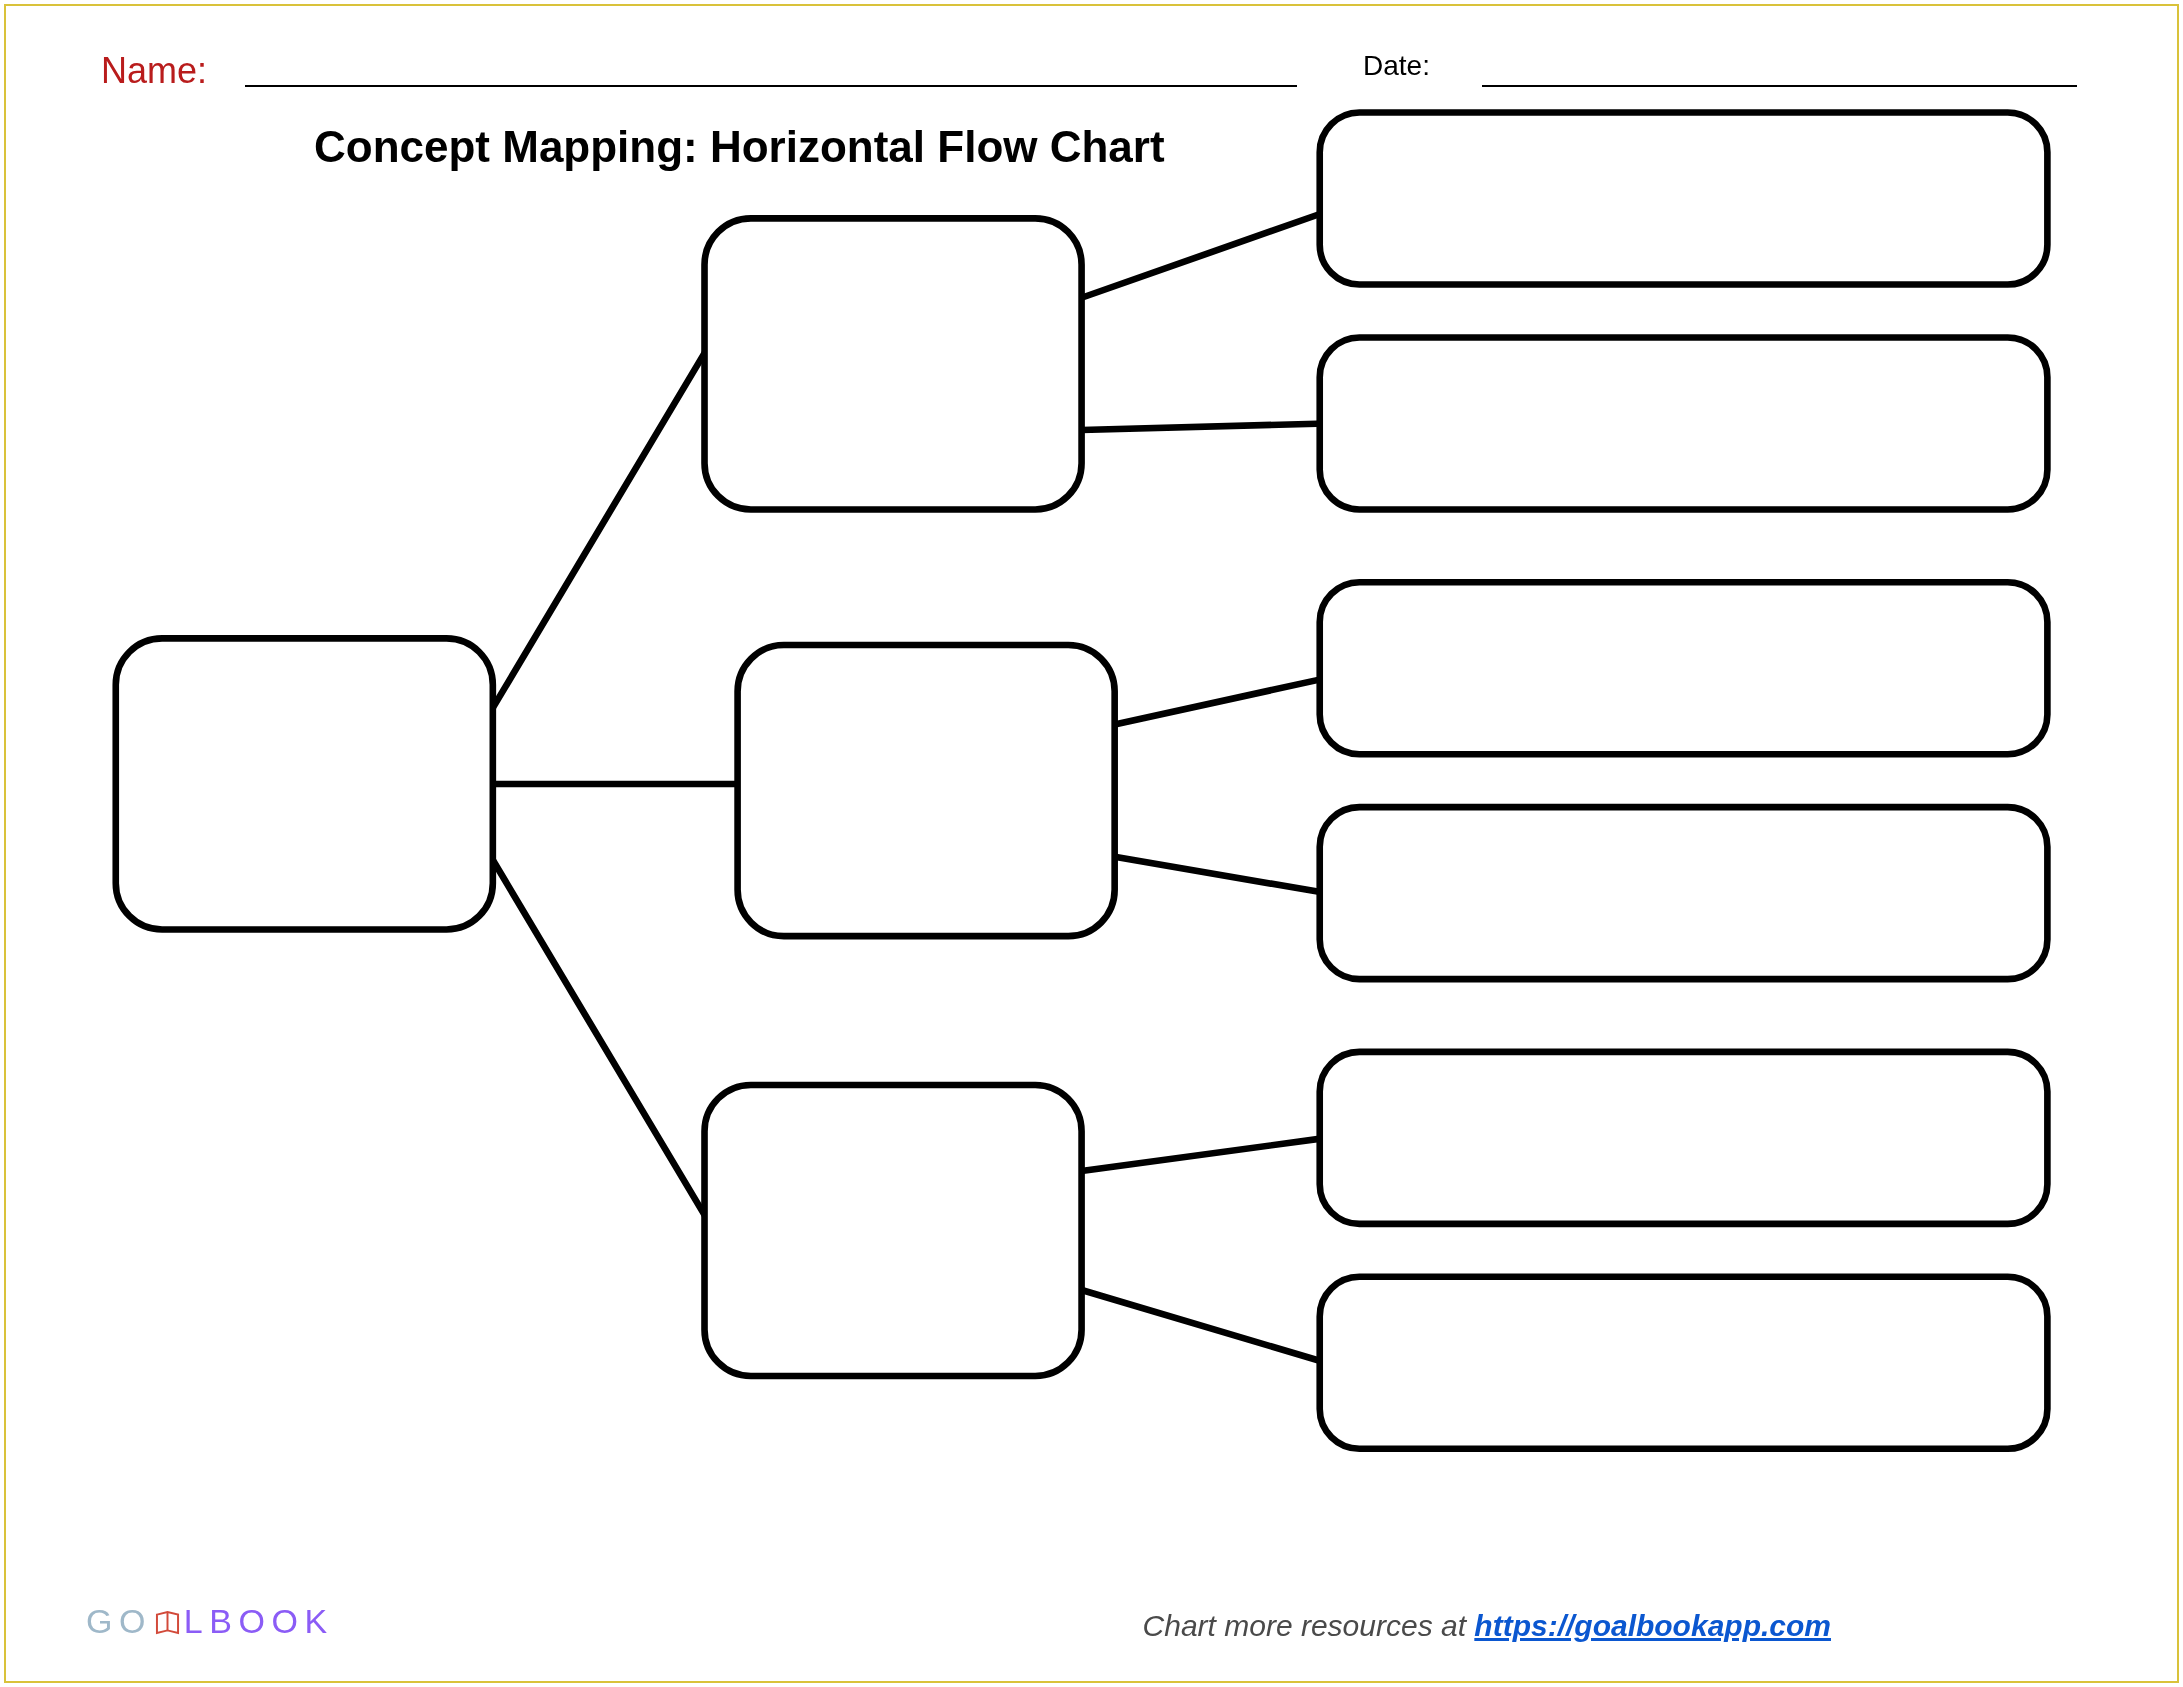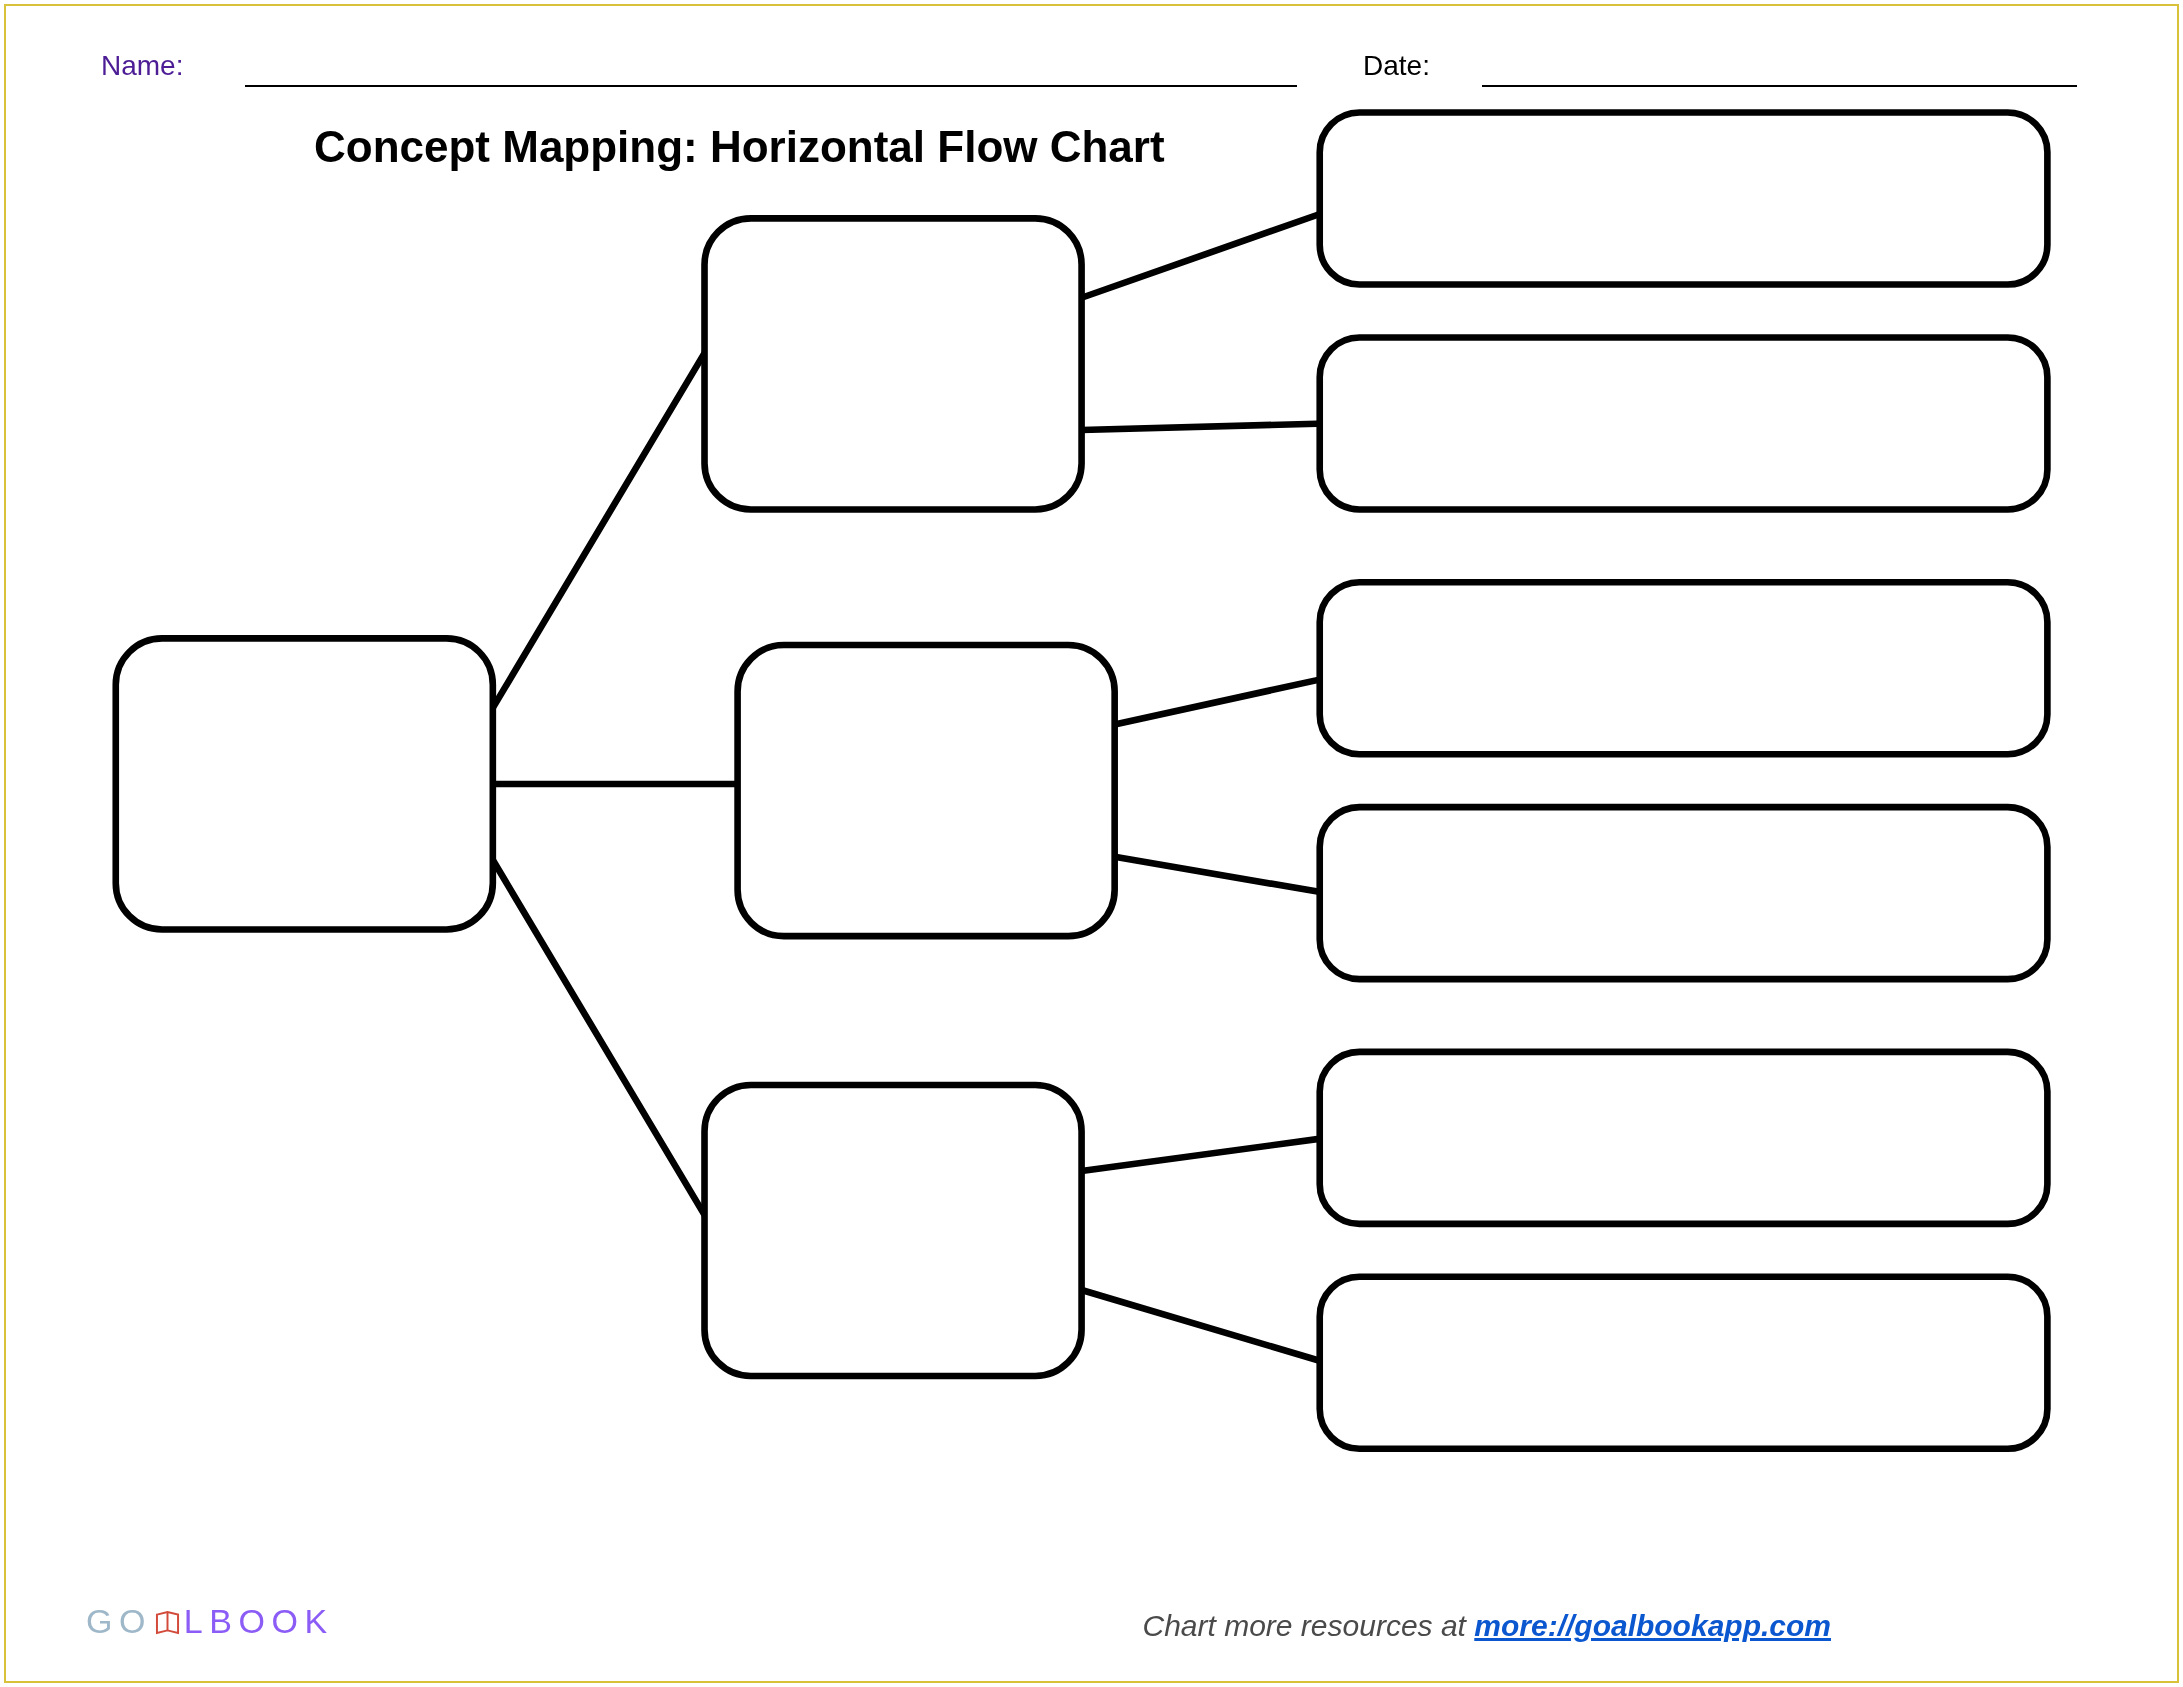--- a/index.html
+++ b/index.html
@@ -22,22 +22,22 @@
   .header {
     position: absolute;
     left: 0;
     top: 0;
     width: 2183px;
   }
   .name-label {
     position: absolute;
     left: 101px;
     top: 50px;
-    font-size: 28px;
-    color: #4c1d95;
+    font-size: 36px;
+    color: #b91c1c;
   }
   .name-line {
     position: absolute;
     left: 245px;
     top: 85px;
     width: 1052px;
     height: 0;
     border-bottom: 2.6px solid #000;
   }
   .date-label {
@@ -157,16 +157,16 @@
     <span class="oA">GO</span>
     <span class="book-icon">
       <svg viewBox="0 0 44 44" width="29" height="29">
         <path d="M6 10 L22 6 L38 10 L38 38 L22 34 L6 38 Z" fill="none" stroke="#d24a3a" stroke-width="3"></path>
         <line x1="22" y1="6" x2="22" y2="34" stroke="#d24a3a" stroke-width="3"></line>
       </svg>
     </span>
     <span class="oB">LBOOK</span>
   </div>
   <div class="resources">
-    <span>Chart more resources at </span><a href="#">more://goalbookapp.com</a>
+    <span>Chart more resources at </span><a href="#">https://goalbookapp.com</a>
   </div>
 </div>
 
 
 </body></html>

